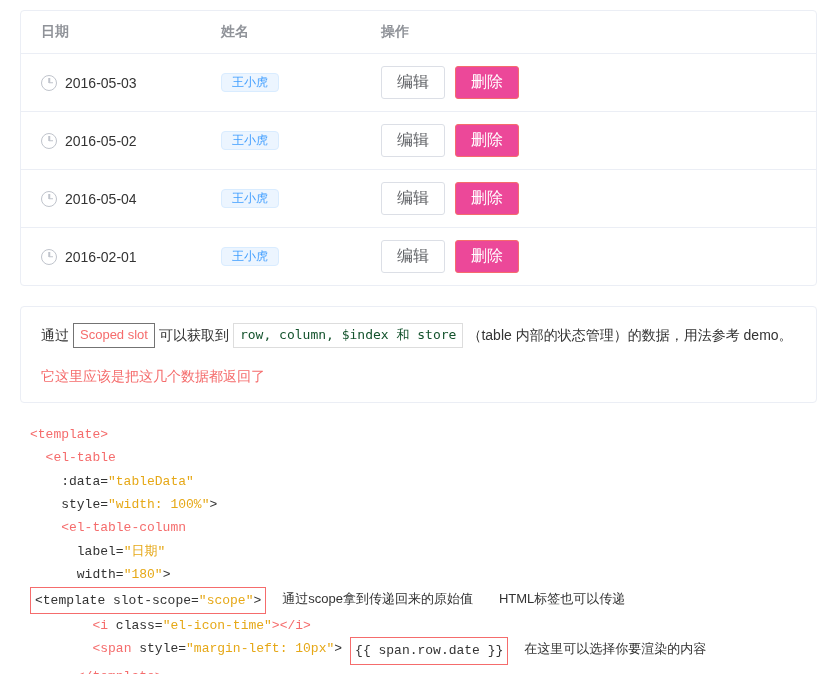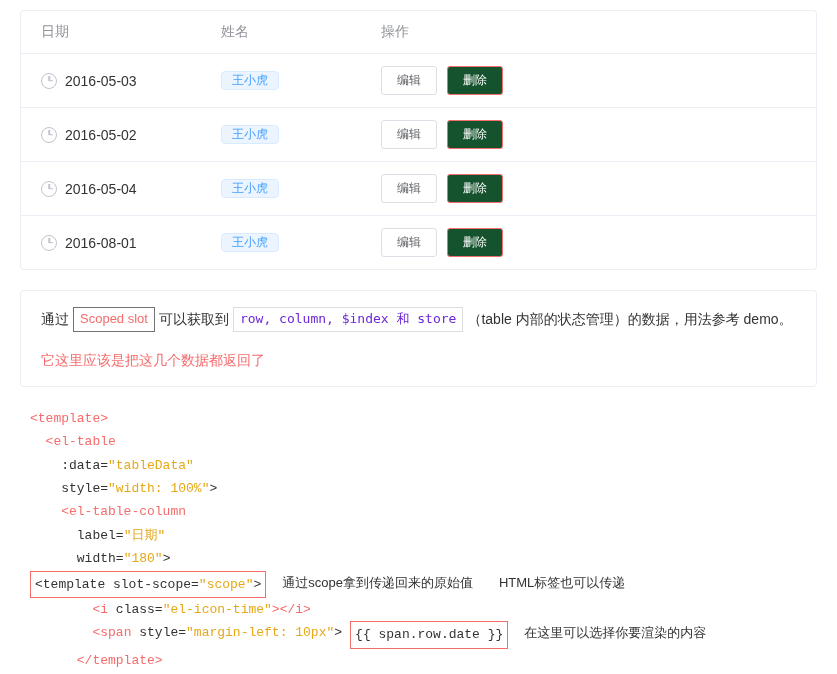--- a/index.html
+++ b/index.html
@@ -21,21 +21,21 @@
       border-radius: 4px;
       margin-bottom: 20px;
       background: #fff;
     }
 
     .table-header {
       display: flex;
       padding: 12px 20px;
       border-bottom: 1px solid #ebeef5;
       color: #909399;
-      font-weight: normal;
+      font-weight: bold;
     }
 
     .col-date { width: 180px; }
     .col-name { width: 160px; }
     .col-action { flex: 1; }
 
     .table-row {
       display: flex;
       align-items: center;
       padding: 12px 20px;
@@ -106,31 +106,31 @@
       gap: 10px;
     }
 
     .btn-edit {
       padding: 5px 15px;
       border: 1px solid #dcdfe6;
       border-radius: 3px;
       background: #fff;
       color: #606266;
       cursor: pointer;
-      font-size: 12px;
+      font-size: 16px;
     }
 
     .btn-delete {
       padding: 5px 15px;
       border: 1px solid #f56c6c;
       border-radius: 3px;
-      background: #14532d;
+      background: #ec4899;
       color: #fff;
       cursor: pointer;
-      font-size: 12px;
+      font-size: 16px;
     }
 
     
     .desc-section {
       border: 1px solid #ebeef5;
       border-radius: 4px;
       padding: 16px 20px;
       margin-bottom: 20px;
       background: #fff;
     }
@@ -151,21 +151,21 @@
       font-size: 13px;
       background: #fff;
     }
 
     .code-inline {
       border: 1px solid #ddd;
       padding: 1px 6px;
       font-size: 13px;
       font-family: monospace;
       background: #fff;
-      color: #6d28d9;
+      color: #14532d;
     }
 
     .desc-line2 {
       text-align: left;
       color: #f56c6c;
       font-size: 14px;
     }
 
     
     .code-section {
@@ -273,21 +273,21 @@
       </div>
       <div class="action-cell">
         <button class="btn-edit">编辑</button>
         <button class="btn-delete">删除</button>
       </div>
     </div>
 
     <div class="table-row">
       <div class="date-cell">
         <span class="clock-icon"></span>
-        <span>2016-08-01</span>
+        <span>2016-02-01</span>
       </div>
       <div class="name-cell">
         <span class="name-tag">王小虎</span>
       </div>
       <div class="action-cell">
         <button class="btn-edit">编辑</button>
         <button class="btn-delete">删除</button>
       </div>
     </div>
   </div>

